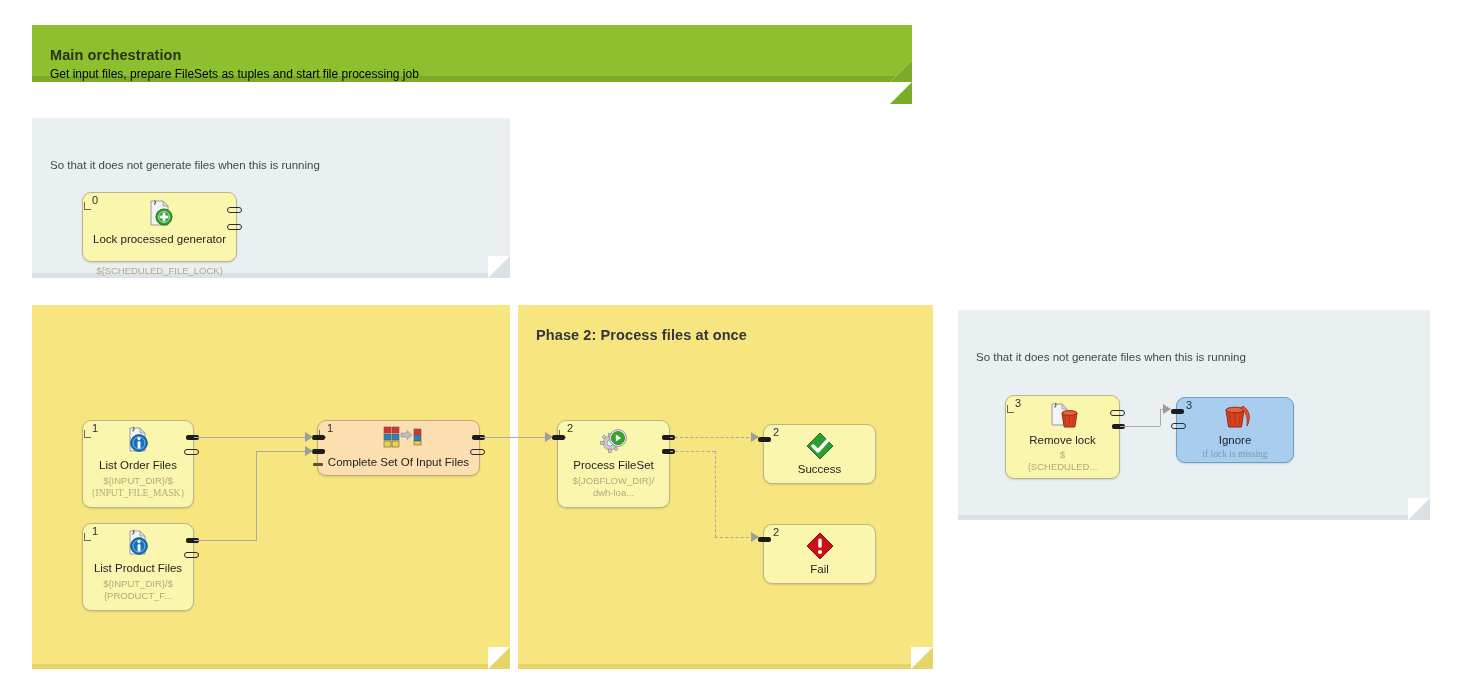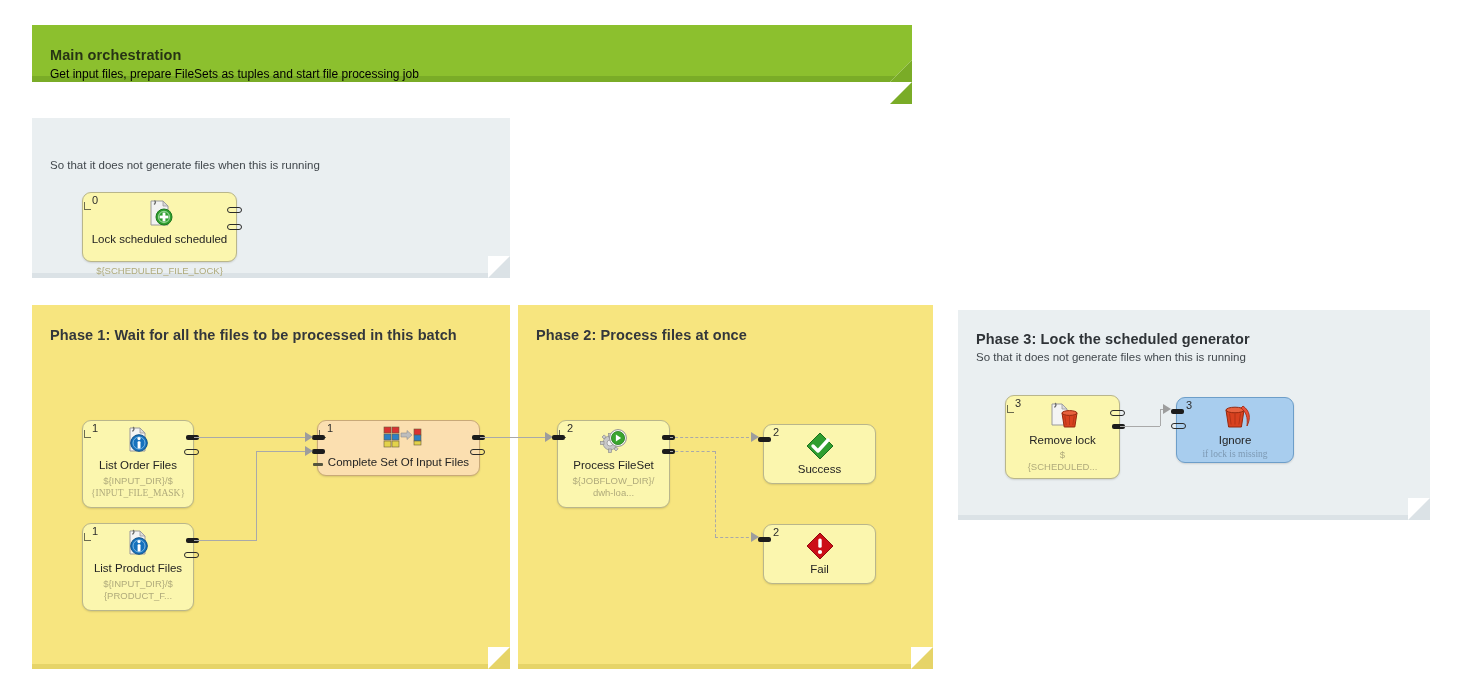--- a/index.html
+++ b/index.html
@@ -161,29 +161,28 @@
       <svg width="34" height="30" viewBox="0 0 34 30">
         <path d="M8 2 h12 l5 5 v19 h-17 z" fill="#f2f2f2" stroke="#9a9a9a" stroke-width="1"></path>
         <path d="M20 2 l5 5 h-5 z" fill="#d8d8d8" stroke="#9a9a9a" stroke-width=".8"></path>
         <path d="M11.5 1.5 c1.5 1 1 3 -.5 4" fill="none" stroke="#6b6b6b" stroke-width="1.4"></path>
         <circle cx="21" cy="18" r="8" fill="#2f9e2f" stroke="#1d7a1d" stroke-width="1"></circle>
         <circle cx="21" cy="18" r="5.6" fill="none" stroke="#8fd28f" stroke-width="1.1"></circle>
         <rect x="19.6" y="13.6" width="2.8" height="8.8" fill="#ffffff"></rect>
         <rect x="16.6" y="16.6" width="8.8" height="2.8" fill="#ffffff"></rect>
       </svg>
     </span>
-    <div class="title overflow" style="top:40px;">Lock scheduled scheduled</div>
+    <div class="title overflow" style="top:40px;">Lock processed generator</div>
     <div class="sub" style="top:72px;">${SCHEDULED_FILE_LOCK}</div>
     <div class="port hollow" style="right:-6px;top:14px;"></div>
     <div class="port hollow" style="right:-6px;top:31px;"></div>
   </div>
 
   <div class="panel yellow" style="left:32px;top:305px;width:478px;height:364px;">
     <div class="bar"></div>
-    <div class="panel-title" style="left:18px;top:22px;">Phase 1: Wait for all the files to be processed in this batch</div>
   </div>
   <div style="position:absolute;left:488px;top:647px;width:22px;height:22px;background:#ffffff;"></div>
   <div style="position:absolute;left:488px;top:647px;width:0;height:0;
               border-left:22px solid transparent;border-bottom:22px solid #e6d468;"></div>
 
   <div class="node" style="left:82px;top:420px;width:112px;height:88px;">
     <div class="corner"></div>
     <div class="idx">1</div>
     <span class="icon" style="top:5px;">
       <svg width="34" height="30" viewBox="0 0 34 30">
@@ -328,21 +327,20 @@
   <div class="wire dash-h" style="left:670px;top:437px;width:84px;"></div>
   <div class="arrow" style="left:751px;top:432px;"></div>
 
   <div class="wire dash-h" style="left:670px;top:451px;width:45px;"></div>
   <div class="wire dash-v" style="left:715px;top:451px;height:86px;"></div>
   <div class="wire dash-h" style="left:715px;top:537px;width:39px;"></div>
   <div class="arrow" style="left:751px;top:532px;"></div>
 
   <div class="panel grey" style="left:958px;top:310px;width:472px;height:210px;">
     <div class="bar"></div>
-    <div class="panel-title" style="left:18px;top:21px;">Phase 3: Lock the scheduled generator</div>
     <div class="panel-sub" style="left:18px;top:41px;">So that it does not generate files when this is running</div>
   </div>
   <div style="position:absolute;left:1408px;top:498px;width:22px;height:22px;background:#ffffff;"></div>
   <div style="position:absolute;left:1408px;top:498px;width:0;height:0;
               border-left:22px solid transparent;border-bottom:22px solid #dbe2e6;"></div>
 
   <div class="node" style="left:1005px;top:395px;width:115px;height:84px;">
     <div class="corner"></div>
     <div class="idx">3</div>
     <span class="icon" style="top:5px;">

